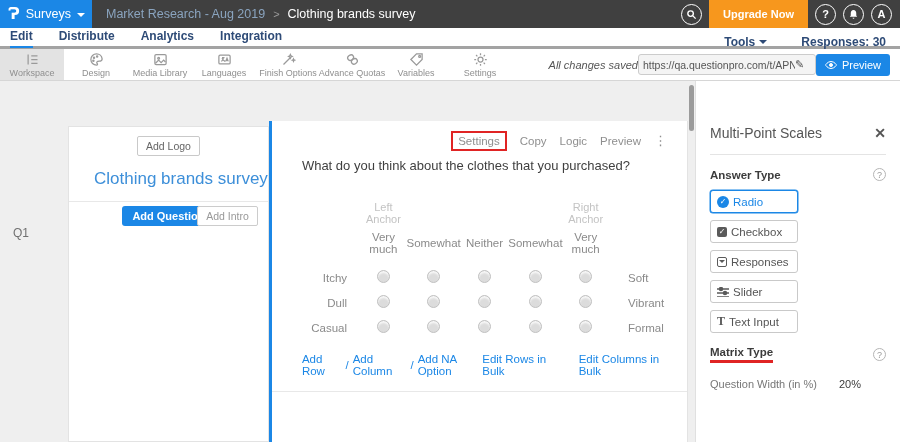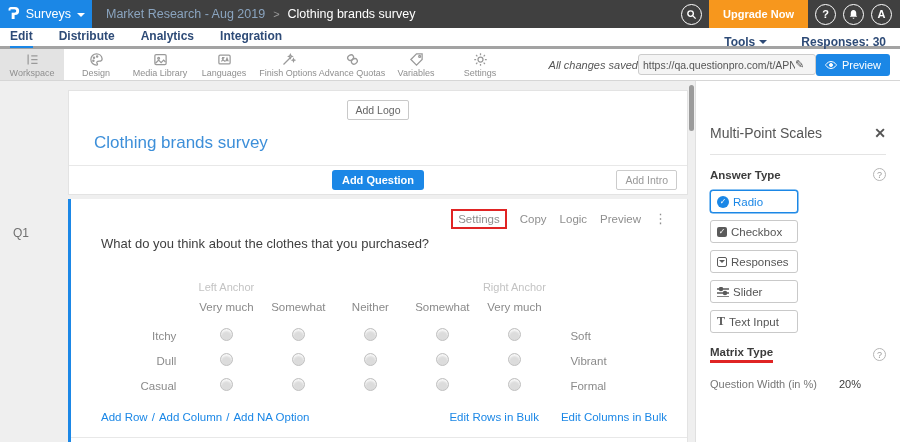--- a/index.html
+++ b/index.html
@@ -41,21 +41,21 @@
   .saved-text { font-style:italic; font-size:11px; color:#555; }
   .url-box { display:flex; align-items:center; background:#f4f4f4; border:1px solid #ccc; border-radius:3px; height:21px; width:178px; padding:0 4px; }
   .url-box input { border:none; background:transparent; font-size:10.5px; color:#555; width:152px; outline:none; font-family:"Liberation Sans", sans-serif; }
   .pencil { font-size:11px; color:#555; cursor:pointer; }
   .preview-btn { background:#1b87e6; color:#fff; border:none; border-radius:3px; height:22px; padding:0 9px; font-size:11px; display:flex; align-items:center; gap:5px; cursor:pointer; font-family:"Liberation Sans", sans-serif; }
 
   
   .main { flex:1; display:flex; background:#efefef; overflow:hidden; }
   .gutter-left { width:68px; flex-shrink:0; }
   .q-number { margin:145px 0 0 13px; font-size:12px; color:#707070; }
-  .content { width:620px; flex-shrink:0; display:flex; flex-direction:column; }
+  .content { width:620px; flex-shrink:0; display:flex; flex-direction:row;margin-top:36px; }
   .vscroll { width:7px; flex-shrink:0; }
   .vscroll-thumb { width:5px; height:46px; background:#9b9b9b; border-radius:3px; margin:4px auto 0; cursor:pointer; }
 
   .header-card { background:#fff; margin-top:9px; border:1px solid #e3e3e3; }
   .addlogo-row { display:flex; justify-content:center; padding-top:9px; }
   .add-logo-btn { background:#fff; border:1px solid #c9c9c9; border-radius:2px; font-size:10.5px; color:#666; padding:3px 8px; cursor:pointer; font-family:"Liberation Sans", sans-serif; }
   .survey-title { color:#3d8fd9; font-size:17px; padding:13px 0 12px 25px; cursor:text; }
   .header-card-footer { border-top:1px solid #e8e8e8; position:relative; height:29px; display:flex; align-items:center; justify-content:center; }
   .add-question-btn { background:#1b87e6; border:none; border-radius:3px; color:#fff; font-size:11px; font-weight:bold; padding:4px 10px; cursor:pointer; font-family:"Liberation Sans", sans-serif; }
   .add-intro-btn { position:absolute; right:10px; background:#fff; border:1px solid #ccc; border-radius:2px; color:#999; font-size:10.5px; padding:3px 8px; cursor:pointer; font-family:"Liberation Sans", sans-serif; }

